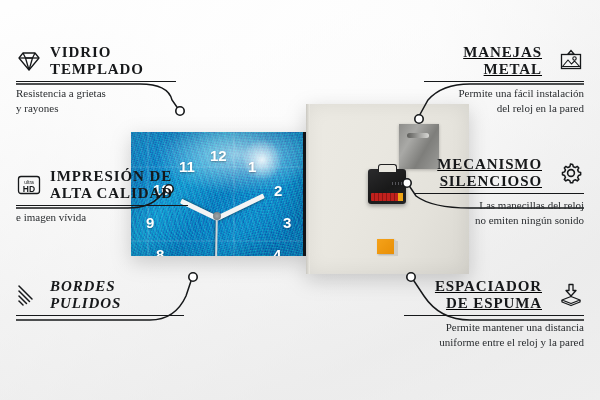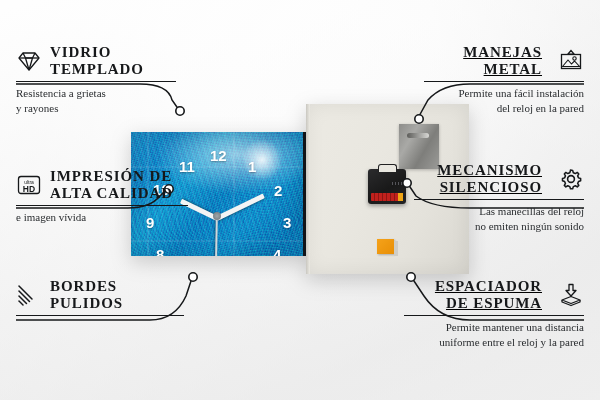--- a/index.html
+++ b/index.html
@@ -229,21 +229,21 @@
       </span>
       <div>
         <div class="ttl">IMPRESIÓN DE</div>
         <div class="ttl">ALTA CALIDAD</div>
       </div>
     </div>
     <div class="rule"></div>
     <div class="sub">e imagen vívida</div>
   </div>
 
-  <div class="callout left" style="left:16px;top:278px;width:168px;">
+  <div class="callout left" style="left:16px;top:278px;width:168px;font-style:italic;">
     <div class="head">
       <span class="ico">
         <svg width="26" height="26" viewBox="0 0 26 26">
           <g stroke="#16181a" stroke-width="1.5" stroke-linecap="round">
             <path d="M3 4 L16 17"></path>
               <path d="M3 9 L13.5 19.5"></path>
             <path d="M3 14 L10.5 21.5"></path>
               <path d="M3 19 L7 23"></path>
           </g>
           <path d="M3 4 L22 23 H3 Z" fill="none" stroke="#16181a" stroke-width="1.1" opacity=".0"></path>
@@ -271,21 +271,21 @@
           <path d="M4.5 18.5 L10 12 L13.5 16 L16.5 13 L21.5 18.5 Z" fill="none" stroke="#16181a" stroke-width="1.1"></path>
           <circle cx="16.5" cy="10.5" r="1.7" fill="none" stroke="#16181a" stroke-width="1.1"></circle>
         </svg>
       </span>
     </div>
     <div class="rule"></div>
     <div class="sub">Permite una fácil instalación</div>
     <div class="sub">del reloj en la pared</div>
   </div>
 
-  <div class="callout right" style="left:414px;top:162px;width:170px;">
+  <div class="callout right" style="left:414px;top:156px;width:170px;">
     <div class="head">
       <div>
         <div class="ttl">MECANISMO</div>
         <div class="ttl">SILENCIOSO</div>
       </div>
       <span class="ico">
         <svg width="26" height="26" viewBox="0 0 26 26">
           <g fill="none" stroke="#16181a" stroke-width="1.6" stroke-linecap="round" stroke-linejoin="round">
             <path d="M13 4.2 l2.3 .6 .7 2.2 2.1 .9 2-1.2 1.6 1.6 -1.2 2 .9 2.1 2.2 .7 0 2.3 -2.2 .7 -.9 2.1 1.2 2 -1.6 1.6 -2-1.2 -2.1 .9 -.7 2.2 -2.3 0 -.7-2.2 -2.1-.9 -2 1.2 -1.6-1.6 1.2-2 -.9-2.1 -2.2-.7 0-2.3 2.2-.7 .9-2.1 -1.2-2 1.6-1.6 2 1.2 2.1-.9 .7-2.2 Z" transform="translate(-0.6,-0.4) scale(0.96) translate(0.6,0.4)"></path>
             <circle cx="13" cy="13" r="3.4"></circle>

